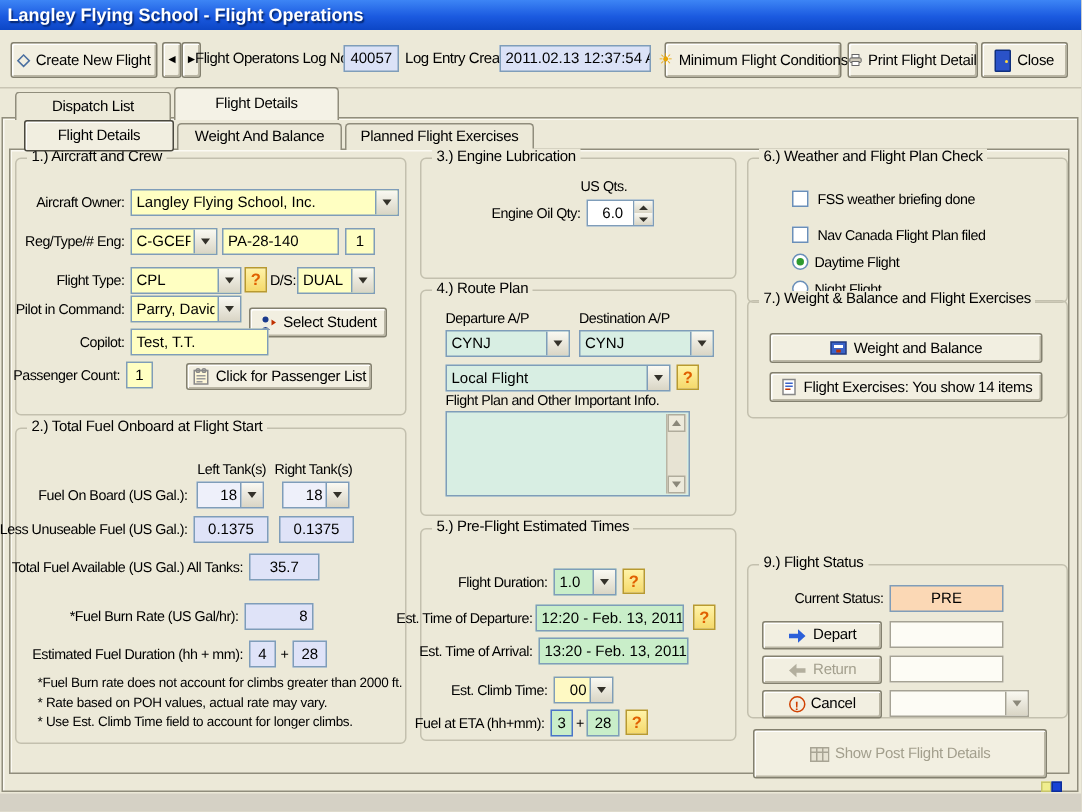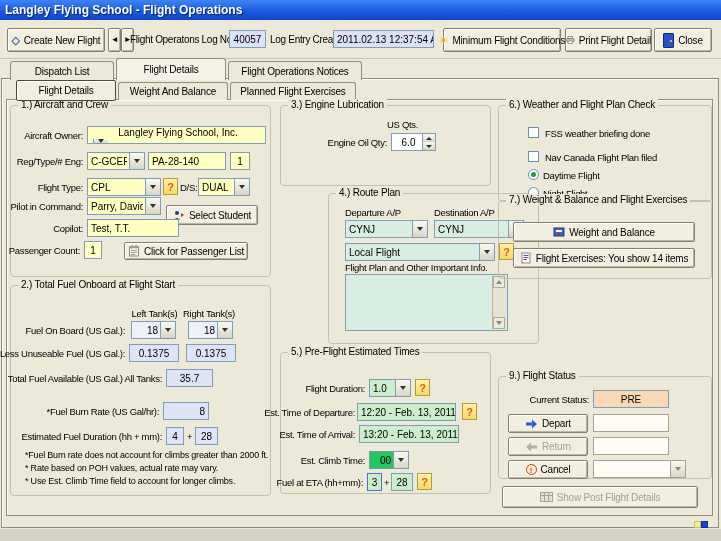--- a/index.html
+++ b/index.html
@@ -107,40 +107,37 @@
   </div>
 
   <div class="panel" style="left:1px;top:78px;width:718px;height:450px;"></div>
 
   <div class="tab" style="left:10px;top:61px;width:104px;height:19px;">
       <span>Dispatch List</span>
     </div>
   <div class="tab active" style="left:116px;top:58px;width:110px;height:22px;">
       <span>Flight Details</span>
     </div>
-  <div class="tab" style="left:228px;top:61px;width:134px;height:19px;">
-      <span>Flight Operations Notices</span>
-    </div>
 
   <div class="panel" style="left:6px;top:99px;width:707px;height:417px;"></div>
 
   <div class="tab subactive" style="left:16px;top:80px;width:100px;height:21px;border-radius:2px;">
       <span>Flight Details</span>
     </div>
   <div class="tab" style="left:118px;top:82px;width:110px;height:18px;">
       <span>Weight And Balance</span>
     </div>
   <div class="tab" style="left:230px;top:82px;width:126px;height:18px;">
       <span>Planned Flight Exercises</span>
     </div>
 
   <div class="gb" style="left:10px;top:105px;width:261px;height:172px;">
     <div class="legend">1.) Aircraft and Crew</div>
     <div class="lbl r" style="right:187px;top:24px;">Aircraft Owner:</div>
-    <div class="fld combo" style="left:76px;top:20px;width:179px;background:#ffffc2;flex-direction:column;">
+    <div class="fld combo" style="left:76px;top:20px;width:179px;background:#ffffc2;">
       <span class="val">Langley Flying School, Inc.</span>
       <span class="ddbtn">
           <span class="tri"></span>
         </span>
     </div>
     <div class="lbl r" style="right:187px;top:50px;">Reg/Type/# Eng:</div>
     <div class="fld combo" style="left:76px;top:46px;width:58px;background:#ffffc2;">
       <span class="val">C-GCEP</span>
       <span class="ddbtn">
           <span class="tri"></span>
@@ -240,21 +237,21 @@
         <div>
             <span class="tri up"></span>
           </div>
         <div>
             <span class="tri"></span>
           </div>
       </span>
     </div>
   </div>
 
-  <div class="gb" style="left:280px;top:193px;width:211px;height:151px;margin-left:48px;">
+  <div class="gb" style="left:280px;top:193px;width:211px;height:151px;">
     <div class="legend">4.) Route Plan</div>
     <div class="lbl" style="left:16px;top:13px;">Departure A/P</div>
     <div class="lbl" style="left:105px;top:13px;">Destination A/P</div>
     <div class="fld combo" style="left:16px;top:26px;width:83px;background:#d8eee3;">
       <span class="val">CYNJ</span>
       <span class="ddbtn">
           <span class="tri"></span>
         </span>
     </div>
     <div class="fld combo" style="left:105px;top:26px;width:90px;background:#d8eee3;">
@@ -302,21 +299,21 @@
     <div class="fld" style="left:76px;top:50px;width:99px;background:#c9eec9;padding-right:17px;">
       <span class="val" style="flex:1;">12:20 - Feb. 13, 2011</span>
 
     </div>
     <div class="helpbtn" style="left:181px;top:50px;width:15px;height:17px;">
         <span>?</span>
       </div>
     <div class="lbl r" style="right:135px;top:76px;">Est. Time of Arrival:</div>
     <div class="fld" style="left:78px;top:72px;width:100px;background:#c9eec9;">13:20 - Feb. 13, 2011</div>
     <div class="lbl r" style="right:125px;top:102px;">Est. Climb Time:</div>
-    <div class="fld combo" style="left:88px;top:98px;width:40px;background:#22c55e;">
+    <div class="fld combo" style="left:88px;top:98px;width:40px;background:#fef9c3;">
       <span class="val" style="text-align:right;">00</span>
       <span class="ddbtn">
           <span class="tri"></span>
         </span>
     </div>
     <div class="lbl r" style="right:127px;top:124px;">Fuel at ETA (hh+mm):</div>
     <div class="fld c" style="left:86px;top:120px;width:15px;background:#c9eec9;border-color:#4a74c8;">3</div>
     <div class="lbl" style="left:103px;top:124px;">+</div>
     <div class="fld c" style="left:110px;top:120px;width:22px;background:#c9eec9;">28</div>
     <div class="helpbtn" style="left:136px;top:120px;width:15px;height:17px;">
@@ -381,21 +378,21 @@
       <span>Cancel</span>
     </div>
     <div class="fld combo" style="left:94px;top:83px;width:93px;background:#fdfcf5;border-color:#a5a294;">
       <span class="val"></span>
       <span class="ddbtn" style="border-left-color:#a5a294;">
           <span class="tri gray"></span>
         </span>
     </div>
   </div>
 
-  <div class="btn disabled" style="left:502px;top:486px;width:196px;height:22px;">
+  <div class="btn disabled" style="left:502px;top:486px;width:196px;height:33px;">
     <svg width="13" height="10" viewBox="0 0 13 10">
         <rect x="0.5" y="0.5" width="12" height="9" fill="#e6e2d2" stroke="#a8a494"></rect>
         <line x1="0.5" y1="3.5" x2="12.5" y2="3.5" stroke="#a8a494"></line>
         <line x1="4.5" y1="0.5" x2="4.5" y2="9.5" stroke="#a8a494"></line>
         <line x1="8.5" y1="0.5" x2="8.5" y2="9.5" stroke="#a8a494"></line>
       </svg>
     <span>Show Post Flight Details</span>
   </div>
 
   <div style="position:absolute;left:694px;top:521px;width:7px;height:7px;background:#f0ee8e;border:1px solid #c8c66a;box-sizing:border-box;"></div>

